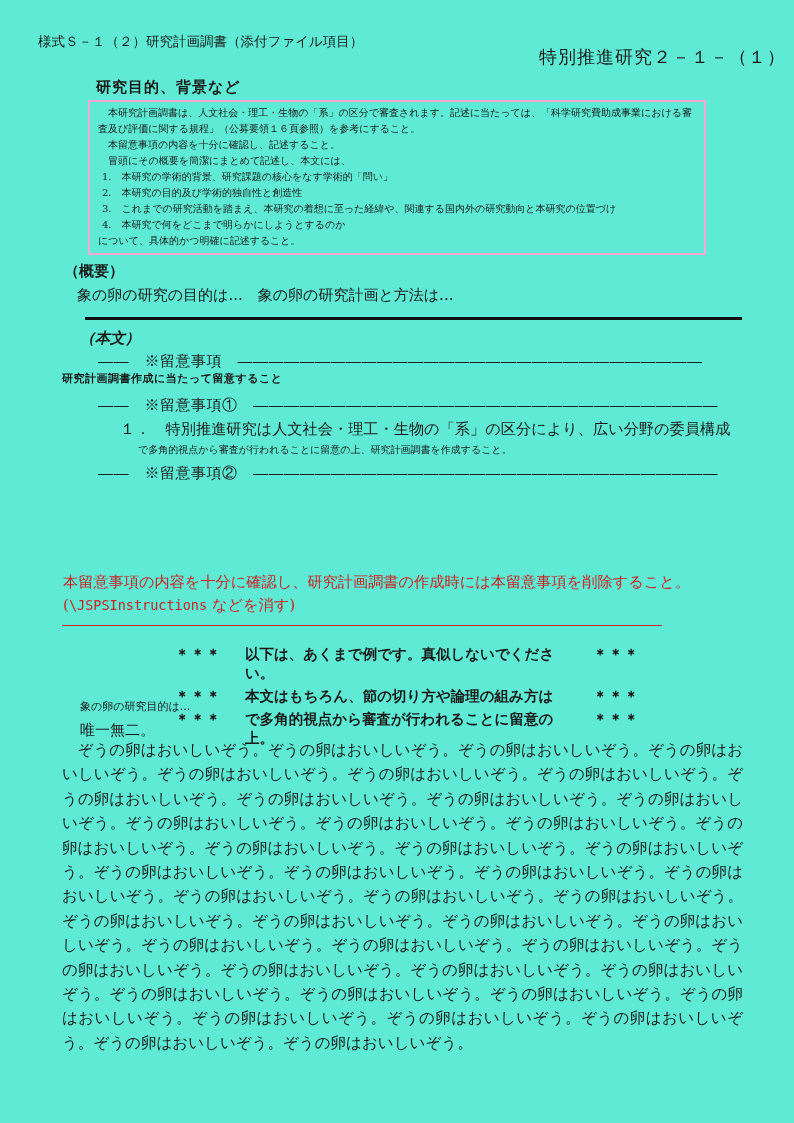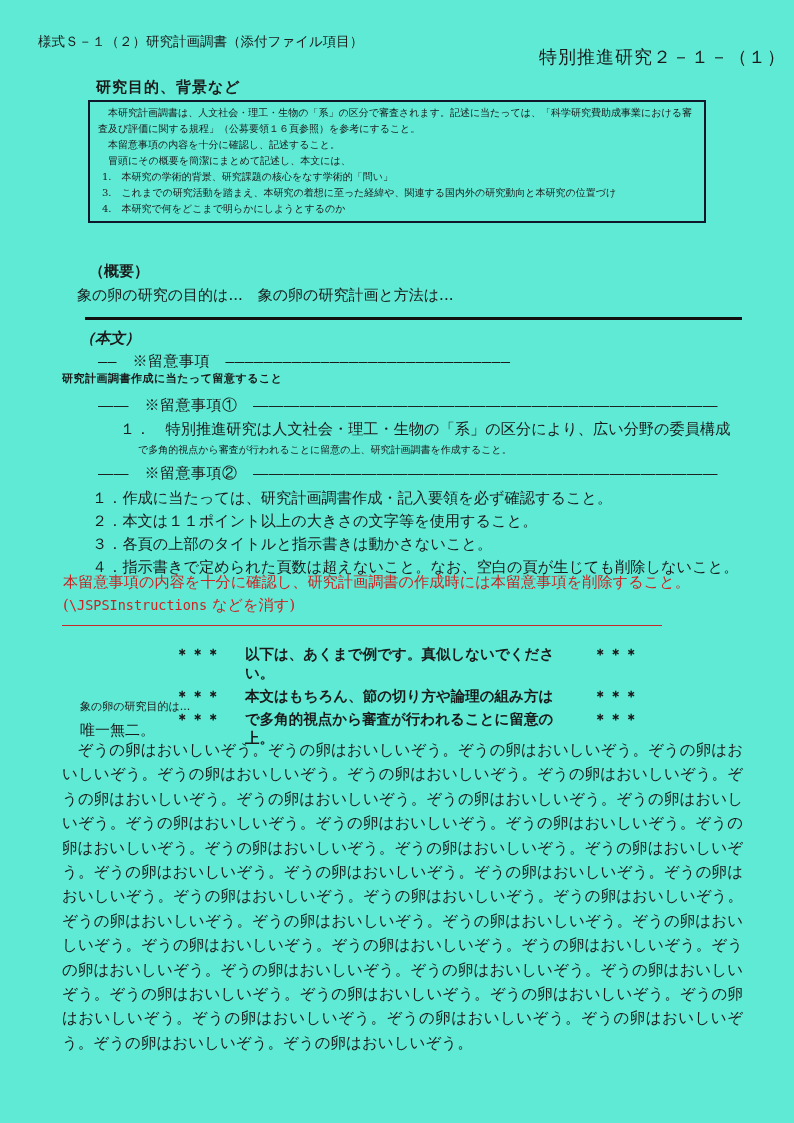--- a/index.html
+++ b/index.html
@@ -16,37 +16,37 @@
 
   .header-left { left:38px; top:33px; font-size:13.5px; }
   .header-right { left:517px; top:45px; font-size:18px; font-weight:normal;
                   font-family:"Liberation Sans","DejaVu Sans",sans-serif; letter-spacing:1px;margin-left:22px; }
 
   .section-heading { left:96px; top:78px; font-size:15px; font-weight:bold;
                      font-family:Liberation Serif, serif; letter-spacing:1px; }
 
   .instruction-box {
     left:88px; top:100px; width:618px;
-    border:2px solid #0f172a;
+    border:2px solid #f9a8d4;
     padding:3px 8px 4px 8px;
     font-size:10px; line-height:16px;
   }
   .instruction-box .item { padding-left:4px; }
 
-  .overview-label { left:89px; top:262px; font-size:15px; font-weight:bold;
+  .overview-label { left:64px; top:262px; font-size:15px; font-weight:bold;
                     font-family:"Liberation Sans","DejaVu Sans",sans-serif; }
   .overview-text { left:62px; top:286px; width:690px; font-size:15px; }
 
   .rule { left:85px; top:317px; width:657px; height:3px; background:#111; }
 
   .body-label { left:80px; top:329px; font-size:15px; font-weight:bold;
                 font-family:"Liberation Sans","DejaVu Sans",sans-serif;font-style:italic; }
 
   .note-line { font-size:15px; white-space:nowrap; letter-spacing:0.5px; }
-  .note-top { left:98px; top:352px;font-family:Liberation Mono, monospace; }
+  .note-top { left:98px; top:352px; }
   .note-1   { left:98px; top:396px; }
   .note-2   { left:98px; top:464px; }
 
   .notice-heading { left:62px; top:371px; font-size:11px; font-weight:bold;
                     font-family:"Liberation Sans","DejaVu Sans",sans-serif; letter-spacing:0.5px; }
 
   .item1-line1 { left:120px; top:419px; font-size:15.2px; }
   .item1-line2 { left:138px; top:443px; font-size:10px; }
 
   .items2 { left:92px; top:487px; font-size:15.2px; line-height:23px; }
@@ -78,46 +78,42 @@
   <div class="abs header-left">様式Ｓ－１（２）研究計画調書（添付ファイル項目）</div>
   <div class="abs header-right">特別推進研究２－１－（１）</div>
 
   <div class="abs section-heading">研究目的、背景など</div>
 
   <div class="abs instruction-box">
     <div>　本研究計画調書は、人文社会・理工・生物の「系」の区分で審査されます。記述に当たっては、「科学研究費助成事業における審査及び評価に関する規程」（公募要領１６頁参照）を参考にすること。</div>
     <div>　本留意事項の内容を十分に確認し、記述すること。</div>
     <div>　冒頭にその概要を簡潔にまとめて記述し、本文には、</div>
     <div class="item">1.　本研究の学術的背景、研究課題の核心をなす学術的「問い」</div>
+    <div class="item">2.　本研究の目的及び学術的独自性と創造性</div>
     <div class="item">3.　これまでの研究活動を踏まえ、本研究の着想に至った経緯や、関連する国内外の研究動向と本研究の位置づけ</div>
     <div class="item">4.　本研究で何をどこまで明らかにしようとするのか</div>
+    <div>について、具体的かつ明確に記述すること。</div>
   </div>
 
   <div class="abs overview-label">（概要）</div>
   <div class="abs overview-text">　象の卵の研究の目的は...　象の卵の研究計画と方法は...</div>
 
   <div class="abs rule"></div>
 
   <div class="abs body-label">（本文）</div>
 
   <div class="abs note-line note-top">――　※留意事項　――――――――――――――――――――――――――――――</div>
   <div class="abs notice-heading">研究計画調書作成に当たって留意すること</div>
   <div class="abs note-line note-1">――　※留意事項①　――――――――――――――――――――――――――――――</div>
 
   <div class="abs item1-line1">１．　特別推進研究は人文社会・理工・生物の「系」の区分により、広い分野の委員構成</div>
   <div class="abs item1-line2">で多角的視点から審査が行われることに留意の上、研究計画調書を作成すること。</div>
 
   <div class="abs note-line note-2">――　※留意事項②　――――――――――――――――――――――――――――――</div>
 
-  <div class="abs items2">
-    <div>１．作成に当たっては、研究計画調書作成・記入要領を必ず確認すること。</div>
-    <div>２．本文は１１ポイント以上の大きさの文字等を使用すること。</div>
-    <div>３．各頁の上部のタイトルと指示書きは動かさないこと。</div>
-    <div>４．指示書きで定められた頁数は超えないこと。なお、空白の頁が生じても削除しないこと。</div>
-  </div>
 
   <div class="abs warning-1 red">本留意事項の内容を十分に確認し、研究計画調書の作成時には本留意事項を削除すること。</div>
   <div class="abs warning-2 red"><span>(</span><span class="code">\JSPSInstructions</span><span> などを消す)</span></div>
   <div class="abs red-sep red">――――――――――――――――――――――――――――――――――――――――</div>
 
   <div class="abs example-block">
     <span class="stars">＊＊＊</span>
     <span>以下は、あくまで例です。真似しないでください。</span>
     <span class="stars">＊＊＊</span>
     <span class="stars">＊＊＊</span>

